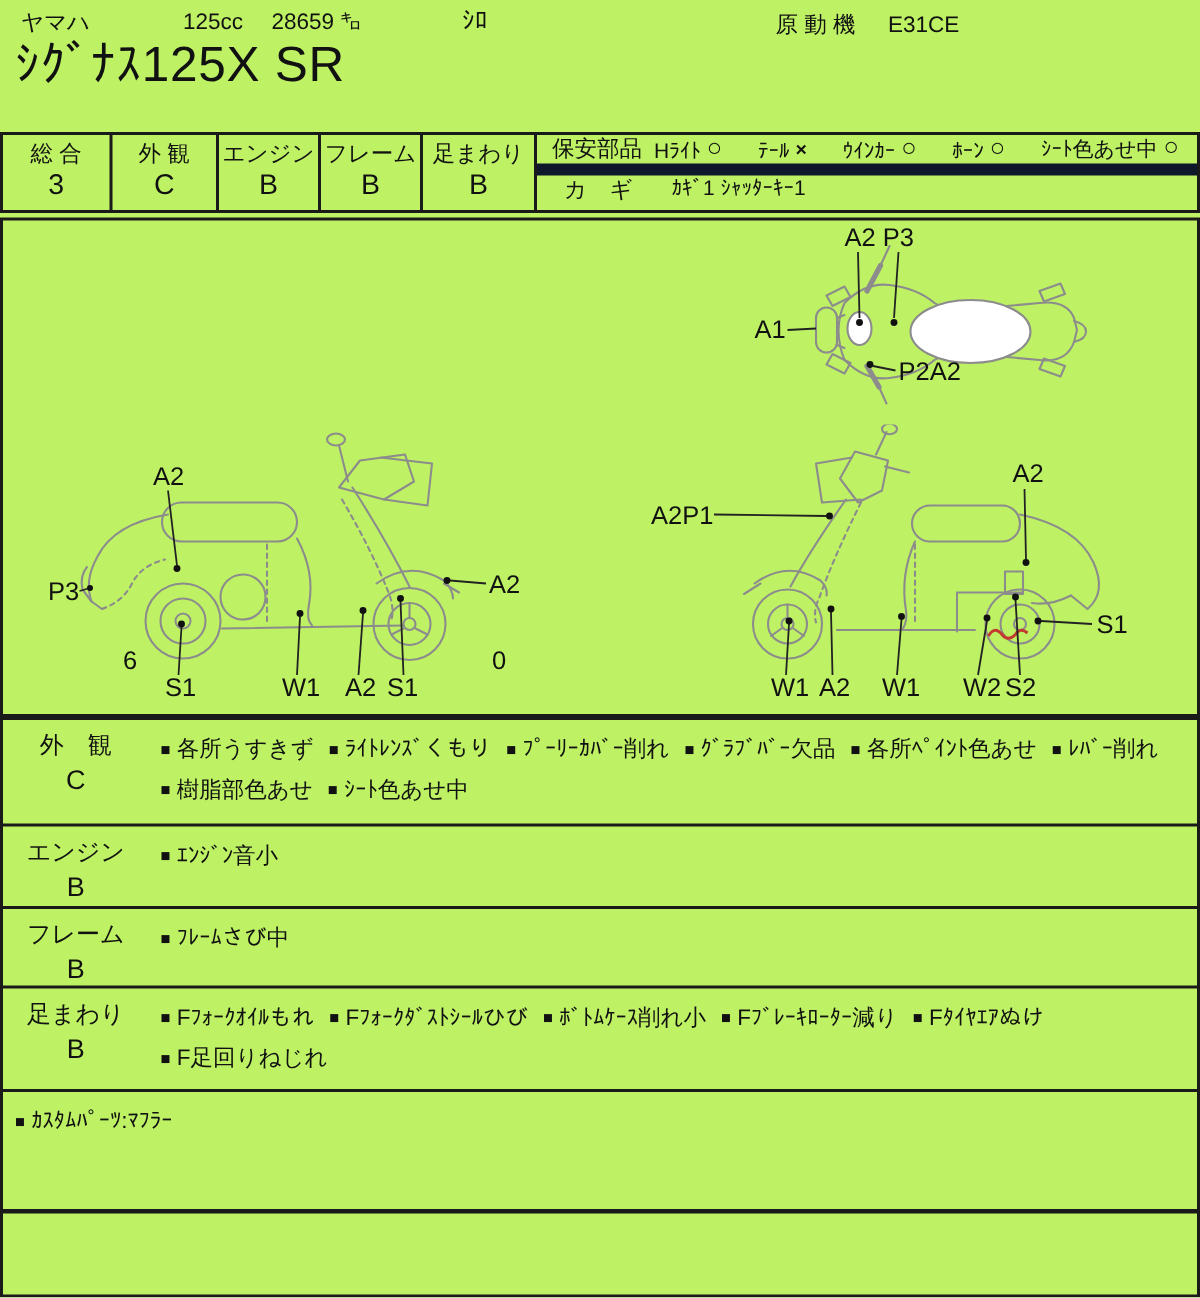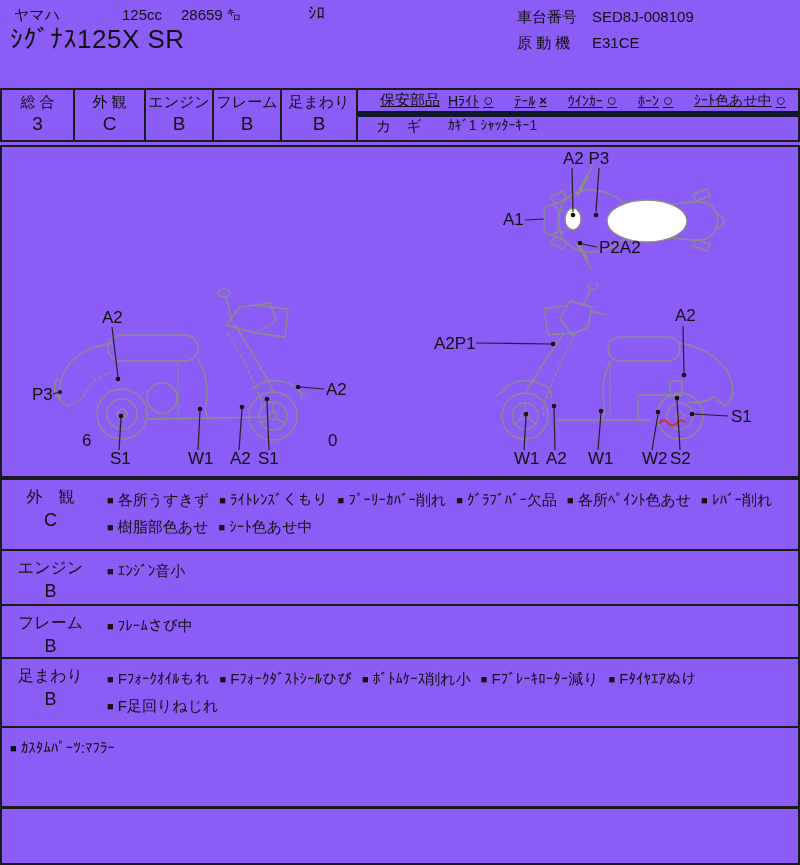--- a/index.html
+++ b/index.html
@@ -1,49 +1,49 @@
 <!DOCTYPE html>
 <html><head>
 <meta charset="utf-8">
 <style>
   html,body{margin:0;padding:0;background:#fff;}
-  .page{position:relative;width:800px;height:865px;background:#8b5cf6;overflow:hidden;
+  .page{position:relative;width:800px;height:865px;background:#bef264;overflow:hidden;
         font-family:"Liberation Sans","DejaVu Sans",sans-serif;color:#111;}
   *{box-sizing:border-box;}
 
   
   .hdr-item{position:absolute;font-size:15px;white-space:nowrap;}
   .hdr-maker{left:14px;top:6px;}
   .hdr-cc{left:122px;top:6px;}
   .hdr-km{left:181px;top:6px;}
   .hdr-km .unit{font-size:14px;margin-left:4px;}
   .hdr-color{left:308px;top:4px;font-size:17px;}
-  .hdr-title{left:10px;top:24px;font-size:26px;letter-spacing:0.5px;}
+  .hdr-title{left:10px;top:24px;font-size:33px;letter-spacing:0.5px;}
   .hdr-right{position:absolute;left:517px;top:4px;font-size:15px;line-height:26px;}
   .hdr-right .row{white-space:nowrap;}
   .hdr-right .lab{display:inline-block;min-width:66px;margin-right:9px;}
 
   
   .ratings{position:absolute;left:0;top:88px;width:800px;height:54px;
            border:2px solid #1a1a1a;display:flex;}
   .rating-cell{border-right:2px solid #1a1a1a;display:flex;flex-direction:column;
                align-items:center;justify-content:flex-start;}
   .rating-cell:nth-child(1){width:73px;}
   .rating-cell:nth-child(2){width:71px;}
   .rating-cell:nth-child(3){width:68px;}
   .rating-cell:nth-child(4){width:68px;}
   .rating-cell:nth-child(5){width:76px;}
   .rc-label{font-size:15px;padding-top:3px;white-space:nowrap;}
   .rc-value{font-size:19px;line-height:24px;}
   .safety-area{flex:1;display:flex;flex-direction:column;}
-  .safety-row{height:27px;border-bottom:6px solid #0f172a;display:flex;align-items:center;
-              font-size:14px;padding:0 12px 0 22px;text-decoration:underline;}
+  .safety-row{height:27px;border-bottom:8px solid #0f172a;display:flex;align-items:center;
+              font-size:14px;padding:0 12px 0 10px;}
   .safety-label{font-size:15px;margin-right:8px;white-space:nowrap;}
   .safety-items{flex:1;display:flex;justify-content:space-between;align-items:center;}
-  .sp-item{white-space:nowrap;display:inline-flex;align-items:center;}
+  .sp-item{white-space:nowrap;display:inline-flex;}
   .sp-status{margin-left:4px;}
   .sp-o{font-size:17px;line-height:14px;}
   .sp-x{font-size:13px;font-weight:bold;}
   .key-row{flex:1;display:flex;align-items:flex-start;font-size:15px;padding-left:18px;}
   .key-value{margin-left:26px;font-size:14px;}
 
   
   .diagram{position:absolute;left:0;top:145px;width:800px;height:333px;
            border:2px solid #1a1a1a;}
   .dv{position:absolute;}
@@ -79,23 +79,20 @@
 
   <div class="hdr-item hdr-maker">ヤマハ</div>
   <div class="hdr-item hdr-cc">125cc</div>
   <div class="hdr-item hdr-km">
     <span>28659</span><span class="unit">㌔</span>
   </div>
   <div class="hdr-item hdr-color">ｼﾛ</div>
   <div class="hdr-item hdr-title">ｼｸﾞﾅｽ125X SR</div>
 
   <div class="hdr-right">
-    <div class="row">
-      <span class="lab">車台番号</span><span>SED8J-008109</span>
-    </div>
     <div class="row">
       <span class="lab">原 動 機</span><span>E31CE</span>
     </div>
   </div>
 
   <div class="ratings">
 
     <div style="display:contents"><div class="rating-cell">
           <div class="rc-label">総 合</div>
           <div class="rc-value">3</div>

